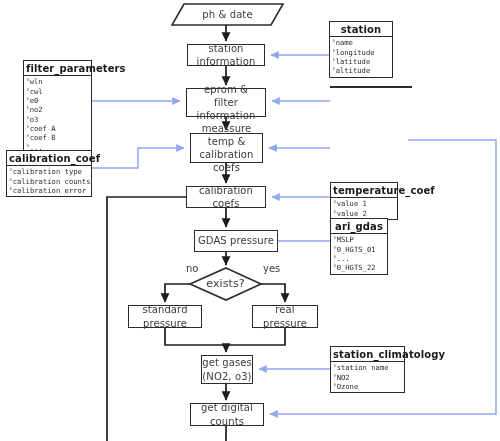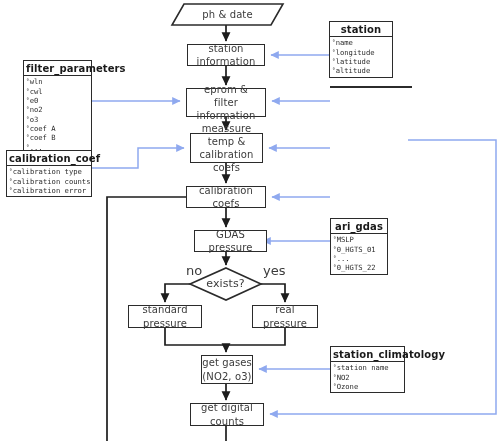--- a/index.html
+++ b/index.html
@@ -68,21 +68,21 @@
     white-space: pre;
   }
   .table .tbody .row::before {
     content: "°";
     font-size: 6px;
     vertical-align: top;
   }
   .edge-label {
     position: absolute;
     font-family: "DejaVu Sans", sans-serif;
-    font-size: 13px;
+    font-size: 10px;
     color: #3b3b3b;
   }
 </style>
 </head>
 <body>
 
 <div id="canvas">
 
   <svg class="layer" viewBox="0 0 500 441">
     <defs>
@@ -152,21 +152,21 @@
   <div class="node" style="left:187px; top:44px; width:78px; height:22px;">station information</div>
 
   <div class="node" style="left:186px; top:88px; width:80px; height:29px;">eprom &amp;
 filter information</div>
 
   <div class="node" style="left:190px; top:133px; width:73px; height:30px;">meassure temp &amp;
 calibration coefs</div>
 
   <div class="node" style="left:186px; top:186px; width:80px; height:22px;">calibration coefs</div>
 
-  <div class="node" style="left:194px; top:230px; width:73px; height:22px;">GDAS pressure</div>
+  <div class="node" style="left:194px; top:230px; width:84px; height:22px;">GDAS pressure</div>
 
   <div class="node" style="left:128px; top:305px; width:74px; height:23px;">standard pressure</div>
 
   <div class="node" style="left:252px; top:305px; width:66px; height:23px;">real pressure</div>
 
   <div class="node" style="left:201px; top:355px; width:52px; height:29px;">get gases
 (NO2, o3)</div>
 
   <div class="node" style="left:190px; top:403px; width:74px; height:23px;">get digital counts</div>
 
@@ -200,20 +200,27 @@
       <div class="row">longitude</div>
       <div class="row">latitude</div>
       <div class="row">altitude</div>
     </div>
   </div>
 
   <div class="table" style="left:330px; top:86px; width:82px;">
   </div>
 
 
+  <div class="table" style="left:330px; top:182px; width:68px;">
+    <div class="thead">temperature_coef</div>
+    <div class="tbody">
+      <div class="row">value 1</div>
+      <div class="row">value 2</div>
+    </div>
+  </div>
 
   <div class="table" style="left:330px; top:218px; width:58px;">
     <div class="thead">ari_gdas</div>
     <div class="tbody">
       <div class="row">MSLP</div>
       <div class="row">0_HGTS_01</div>
       <div class="row">...</div>
       <div class="row">0_HGTS_22</div>
     </div>
   </div>

